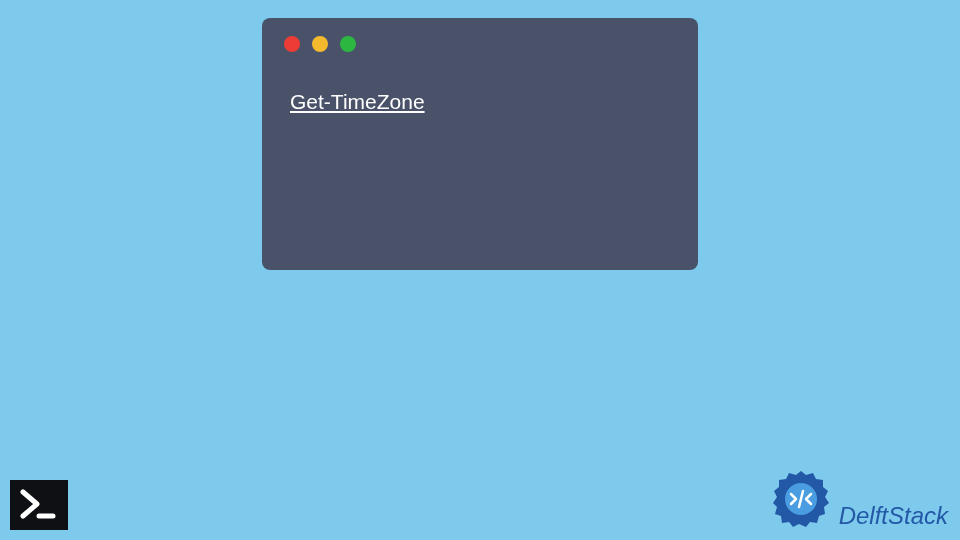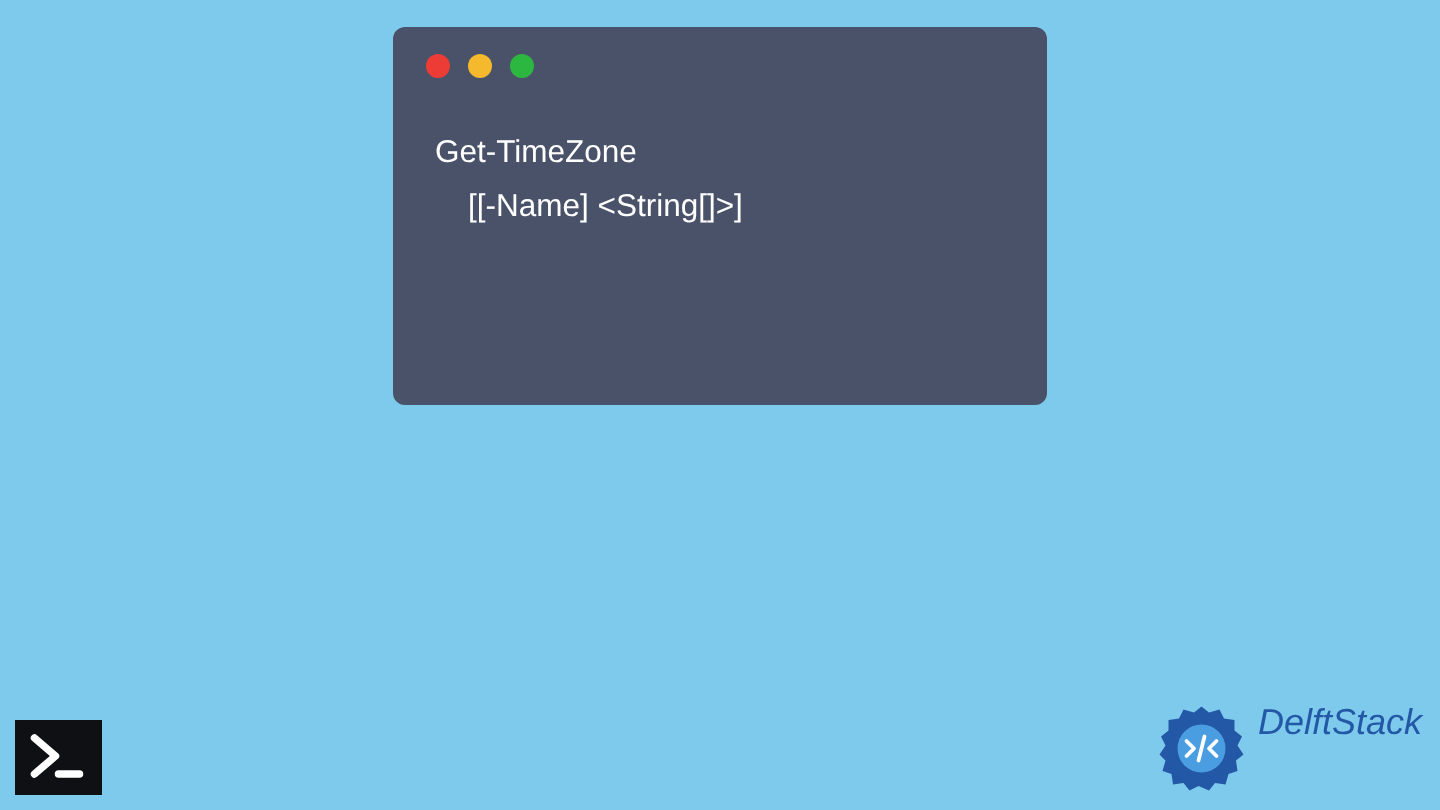--- a/index.html
+++ b/index.html
@@ -36,20 +36,21 @@
     }
     .red { background: #ed3c35; }
     .yellow { background: #f4b92d; }
     .green { background: #2cb741; }
     .code-content {
       padding: 32px 28px 0 28px;
       color: #ffffff;
       font-size: 21px;
       line-height: 1.7;
       font-family: Arial, sans-serif;
+      text-decoration: underline;
     }
     .code-line1 { padding-left: 0; }
     .code-line2 { padding-left: 22px; }
     .code-line3 { padding-left: 22px; }
     .powershell-icon {
       position: absolute;
       left: 10px;
       bottom: 10px;
       width: 58px;
       height: 50px;
@@ -60,21 +61,21 @@
     }
     .powershell-icon svg {
       width: 40px;
       height: 34px;
     }
     .delftstack-logo {
       position: absolute;
       right: 12px;
       bottom: 10px;
       display: flex;
-      align-items: flex-start;
+      align-items: flex-end;
       gap: 7px;
     }
     .delftstack-icon {
       width: 62px;
       height: 62px;
       display: flex;
       align-items: center;
       justify-content: center;
     }
     .delftstack-text {
@@ -89,21 +90,20 @@
 <body>
 
 <div class="code-window">
   <div class="traffic-lights">
     <div class="traffic-light red"></div>
     <div class="traffic-light yellow"></div>
     <div class="traffic-light green"></div>
   </div>
   <div class="code-content">
     <div class="code-line1">Get-TimeZone</div>
-    <div class="code-line2">[[-Name] &lt;String[]&gt;]</div>
   </div>
 </div>
 
 <div class="powershell-icon">
   <svg viewBox="0 0 40 34" xmlns="http://www.w3.org/2000/svg">
     <path d="M 4 4 L 18 16 L 4 28" stroke="white" stroke-width="5" fill="none" stroke-linecap="round" stroke-linejoin="round"></path>
     <line x1="20" y1="28" x2="34" y2="28" stroke="white" stroke-width="5" stroke-linecap="round"></line>
   </svg>
 </div>
 

